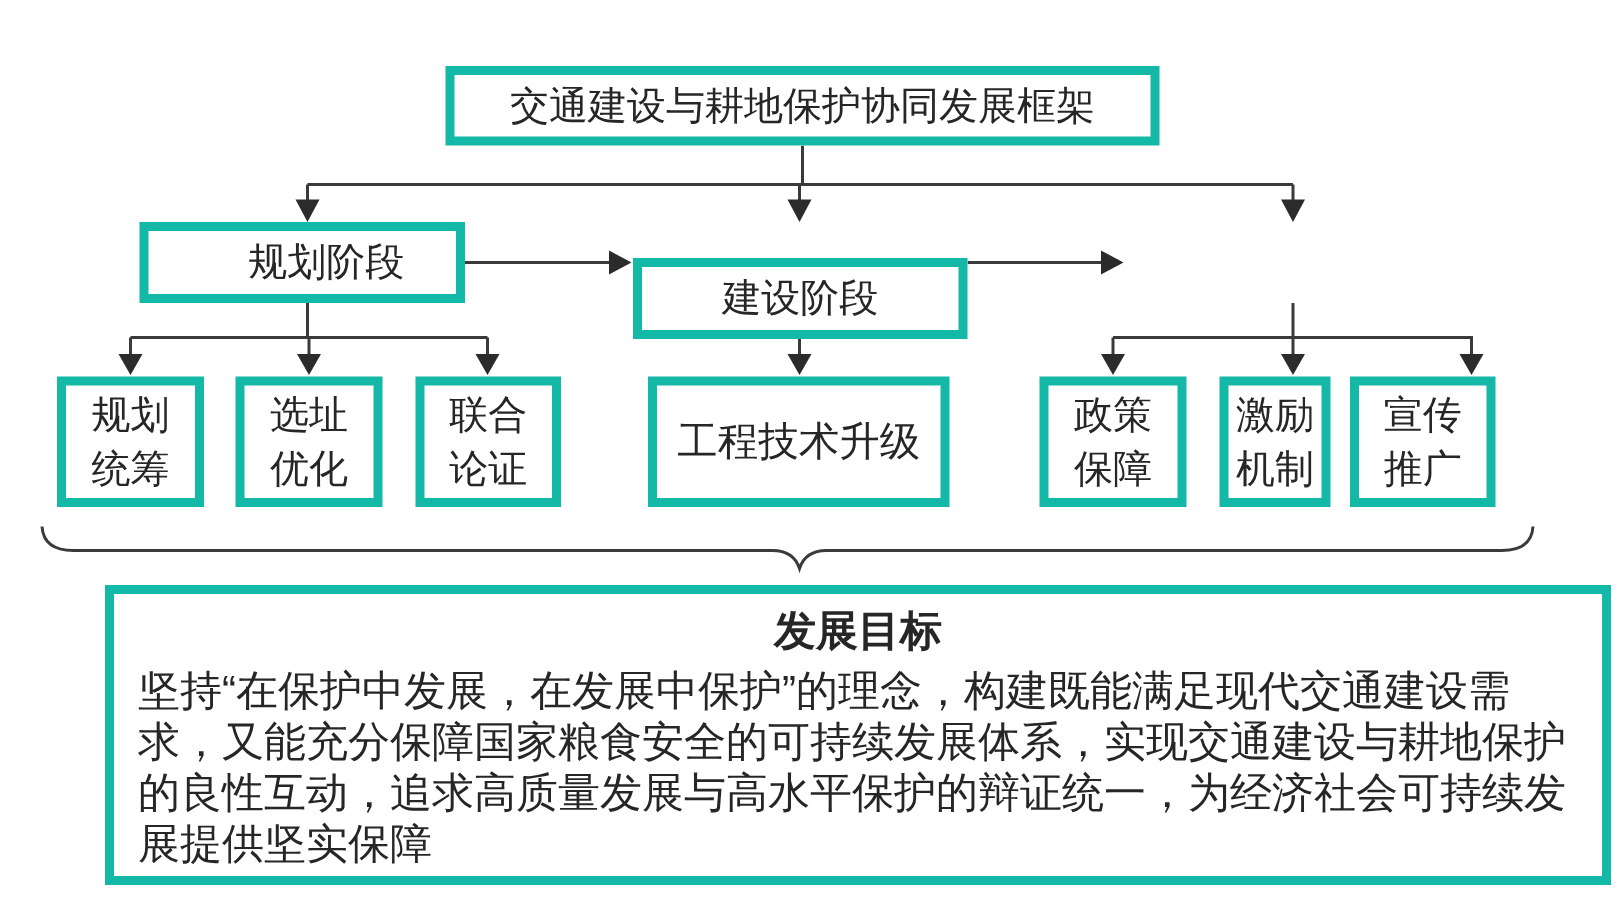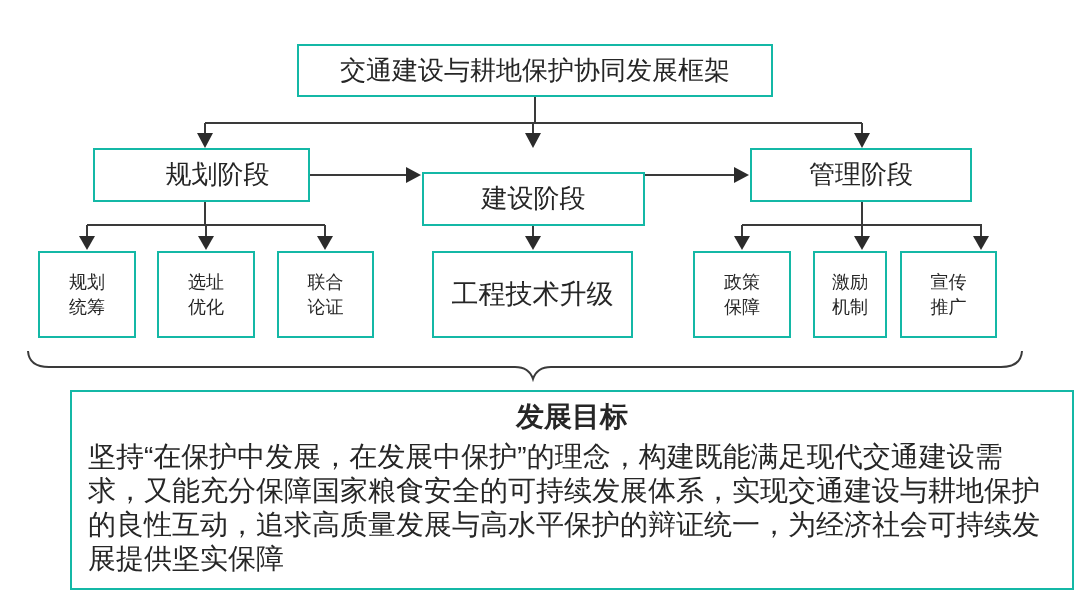--- a/index.html
+++ b/index.html
@@ -14,36 +14,36 @@
   }
   .connectors {
     position: absolute;
     left: 0; top: 0;
     width: 1080px; height: 605px;
     pointer-events: none;
   }
   .box {
     position: absolute;
     box-sizing: border-box;
-    border: 2px solid #14b8a6;
+    border: 6px solid #14b8a6;
     background: #ffffff;
     display: flex;
     align-items: center;
     justify-content: center;
     text-align: center;
     line-height: 1.3;
   }
   .framework { left: 297px; top: 44px; width: 476px; height: 53px; font-size: 26px; }
   .stage { top: 148px; height: 54px; font-size: 26px; }
   .stage-planning     { left: 93px;  width: 217px; padding-left: 32px; }
   .stage-construction { left: 422px; width: 223px; margin-top: 24px; }
   .stage-management   { left: 750px; width: 222px; }
   .sub {
     top: 251px; height: 87px;
-    font-size: 18px;
+    font-size: 26px;
     white-space: pre-line;
     line-height: 1.35;
   }
   .sub-1 { left: 38px;  width: 98px; }
   .sub-2 { left: 157px; width: 98px; }
   .sub-3 { left: 277px; width: 97px; }
   .sub-mid { left: 432px; width: 201px; font-size: 27px; white-space: normal; }
   .sub-4 { left: 693px; width: 98px; }
   .sub-5 { left: 813px; width: 74px; }
   .sub-6 { left: 900px; width: 97px; }
@@ -106,21 +106,20 @@
       <polygon points="734,236 750,236 742,250"></polygon>
       <polygon points="854,236 870,236 862,250"></polygon>
       <polygon points="973,236 989,236 981,250"></polygon>
     </g>
   </svg>
 
   <div class="box framework">交通建设与耕地保护协同发展框架</div>
 
   <div class="box stage stage-planning">规划阶段</div>
   <div class="box stage stage-construction">建设阶段</div>
-  <div class="box stage stage-management">管理阶段</div>
 
   <div class="box sub sub-1">规划
 统筹</div>
   <div class="box sub sub-2">选址
 优化</div>
   <div class="box sub sub-3">联合
 论证</div>
 
   <div class="box sub sub-4">政策
 保障</div>

